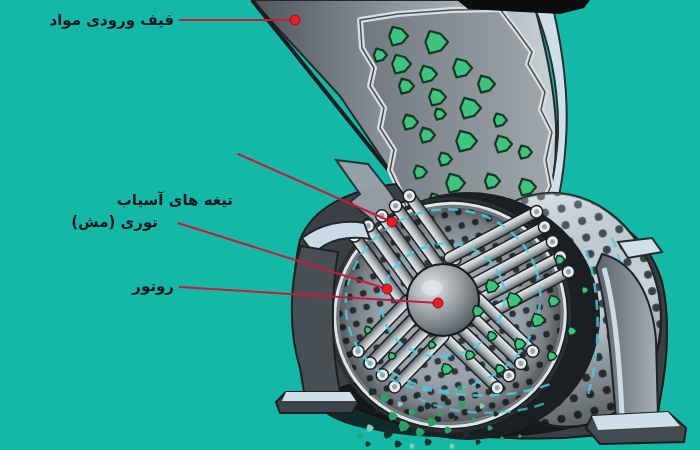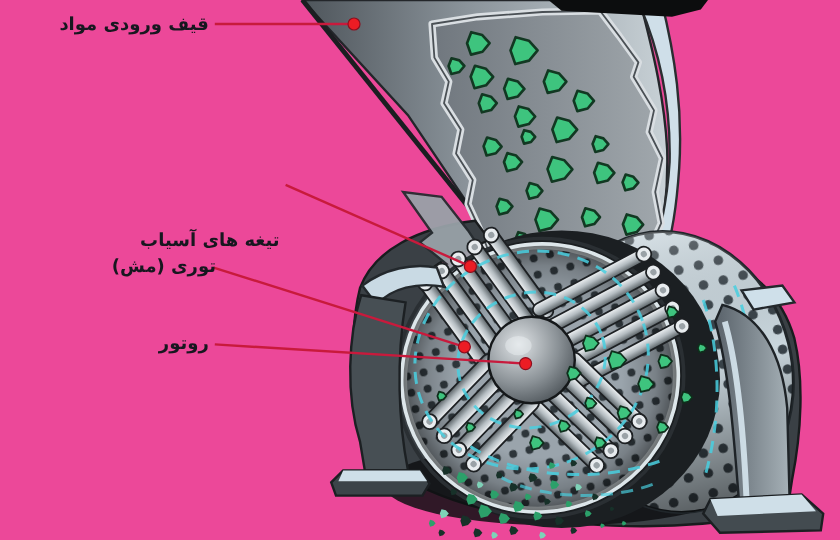--- a/index.html
+++ b/index.html
@@ -1,16 +1,16 @@
 <!DOCTYPE html>
 <html><head>
 <meta charset="utf-8">
 <style>
   html,body{margin:0;padding:0;background:#fff;}
-  .stage{position:relative;width:700px;height:450px;background:#ec4899;overflow:hidden;
+  .stage{position:relative;width:700px;height:450px;background:#14b8a6;overflow:hidden;
          font-family:"DejaVu Sans",sans-serif;}
   .stage svg{position:absolute;left:0;top:0;}
   .callout{position:absolute;direction:rtl;white-space:nowrap;
            font-weight:bold;font-size:15px;letter-spacing:-.2px;
            transform:translateX(-100%);line-height:18px;}
 </style>
 </head>
 <body>
 
 <div class="stage">
@@ -290,16 +290,16 @@
         <circle cx="392" cy="222" r="5" fill="#ec1c24" stroke="#8d0f1f" stroke-width="1"></circle>
         <line x1="178" y1="223" x2="387" y2="289" stroke="#c81a3c" stroke-width="2"></line>
         <circle cx="387" cy="289" r="5" fill="#ec1c24" stroke="#8d0f1f" stroke-width="1"></circle>
         <line x1="179" y1="287" x2="438" y2="303" stroke="#c81a3c" stroke-width="2"></line>
         <circle cx="438" cy="303" r="5" fill="#ec1c24" stroke="#8d0f1f" stroke-width="1"></circle>
       </g>
 </svg>
 
 <div class="callout" style="left: 174px; top: 11px; color: rgb(23, 23, 31);">قیف ورودی مواد</div>
 <div class="callout" style="left: 233px; top: 144px; color: rgb(23, 23, 31); margin-top: 47px;">تیغه های آسیاب</div>
-<div class="callout" style="left: 180px; top: 213px; color: rgb(23, 23, 31); text-align: right;">توری (مش)</div>
+<div class="callout" style="left: 158px; top: 213px; color: rgb(23, 23, 31); text-align: right;">توری (مش)</div>
 <div class="callout" style="left: 174px; top: 277px; color: rgb(23, 23, 31);">روتور</div>
 
 </div>
 
 </body></html>

